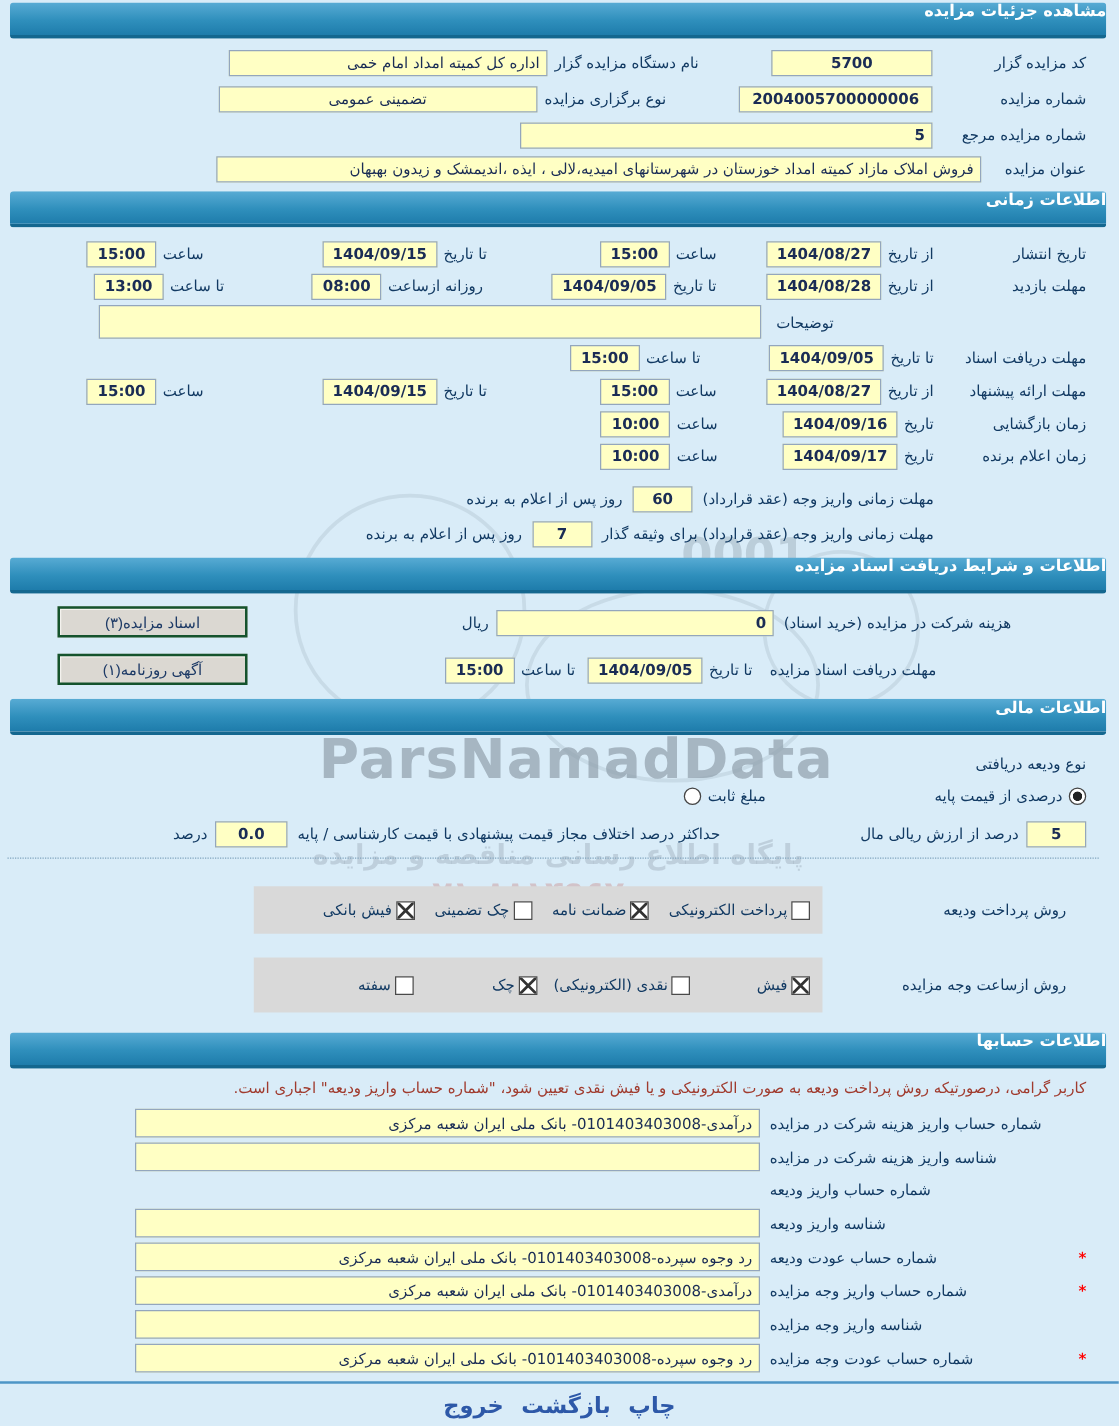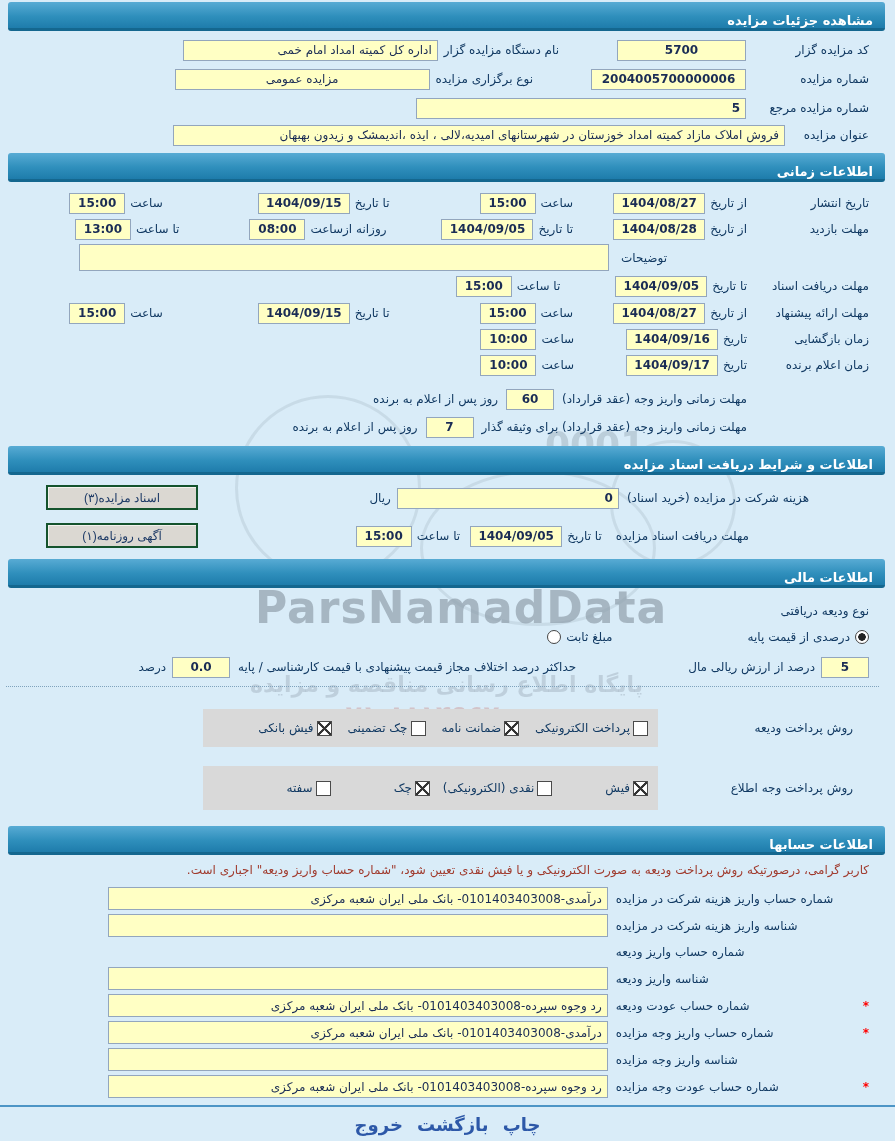--- a/index.html
+++ b/index.html
@@ -8,21 +8,21 @@
     background:#d9ecf8;
     font-family:"DejaVu Sans","Liberation Sans",sans-serif;
     font-size:12px;color:#123a63;direction:rtl;
   }
   #content{position:relative;z-index:1;padding:2px 26px 0 10px}
   .sec{
     height:26px;margin:0 -16px 8px -2px;border-radius:3px;
     background:linear-gradient(180deg,#58abd4 0%,#2f8fbc 55%,#1e7cab 100%);
     border-bottom:3px solid #14678f;
     color:#fff;font-weight:bold;font-size:13px;
-    display:flex;align-items:flex-end;padding:0 12px;
+    display:flex;align-items:flex-start;padding:0 0;
   }
   .row{display:flex;align-items:center;position:relative;margin-bottom:7px;min-height:22px}
   .lbl{color:#123a63;white-space:nowrap}
   .pair{display:flex;align-items:center;white-space:nowrap}
   .pair .lbl{margin-left:5px}
   .box{
     background:#ffffc4;border:1px solid #93a6bd;height:21px;box-sizing:border-box;
     display:flex;align-items:center;padding:0 5px;color:#1a2c55;overflow:hidden;white-space:nowrap;
   }
   .box.center{justify-content:center}
@@ -87,21 +87,21 @@
     <span class="lbl" style="width:115px">کد مزایده گزار</span>
     <div class="box center bold" style="width:129px;margin-right:8px">5700</div>
     <span class="lbl" style="margin-right:58px">نام دستگاه مزایده گزار</span>
     <div class="box" style="width:255px;margin-right:6px">اداره کل کمیته امداد امام خمی</div>
   </div>
 
   <div class="row">
     <span class="lbl" style="width:115px">شماره مزایده</span>
     <div class="box center bold" style="width:155px;margin-right:8px">2004005700000006</div>
     <span class="lbl" style="margin-right:58px">نوع برگزاری مزایده</span>
-    <div class="box center" style="width:255px;margin-right:6px">مزایده عمومی</div>
+    <div class="box center" style="width:255px;margin-right:6px">تضمینی عمومی</div>
   </div>
 
   <div class="row" style="margin-bottom:5px">
     <span class="lbl" style="width:115px">شماره مزایده مرجع</span>
     <div class="box bold" style="width:330px;margin-right:8px">5</div>
   </div>
 
   <div class="row">
     <span class="lbl" style="width:78px">عنوان مزایده</span>
     <div class="box" style="width:612px;margin-right:6px">فروش املاک مازاد کمیته امداد خوزستان در شهرستانهای امیدیه،لالی ، ایذه ،اندیمشک و زیدون بهبهان</div>
@@ -293,21 +293,21 @@
           <span class="lbl">چک تضمینی</span>
         </span>
       <span class="pair">
           <span class="cb on"></span>
           <span class="lbl">فیش بانکی</span>
         </span>
     </div>
   </div>
 
   <div class="row" style="margin-bottom:16px;padding-right:16px">
-    <span class="lbl" style="width:135px">روش پرداخت وجه اطلاع</span>
+    <span class="lbl" style="width:135px">روش ازساعت وجه مزایده</span>
     <div class="graybar" style="height:44px;margin-right:60px;justify-content:flex-start">
       <span class="pair">
           <span class="cb on"></span>
           <span class="lbl">فیش</span>
         </span>
       <span class="pair" style="margin-right:48px">
           <span class="cb"></span>
           <span class="lbl">نقدی (الکترونیکی)</span>
         </span>
       <span class="pair" style="margin-right:8px">

